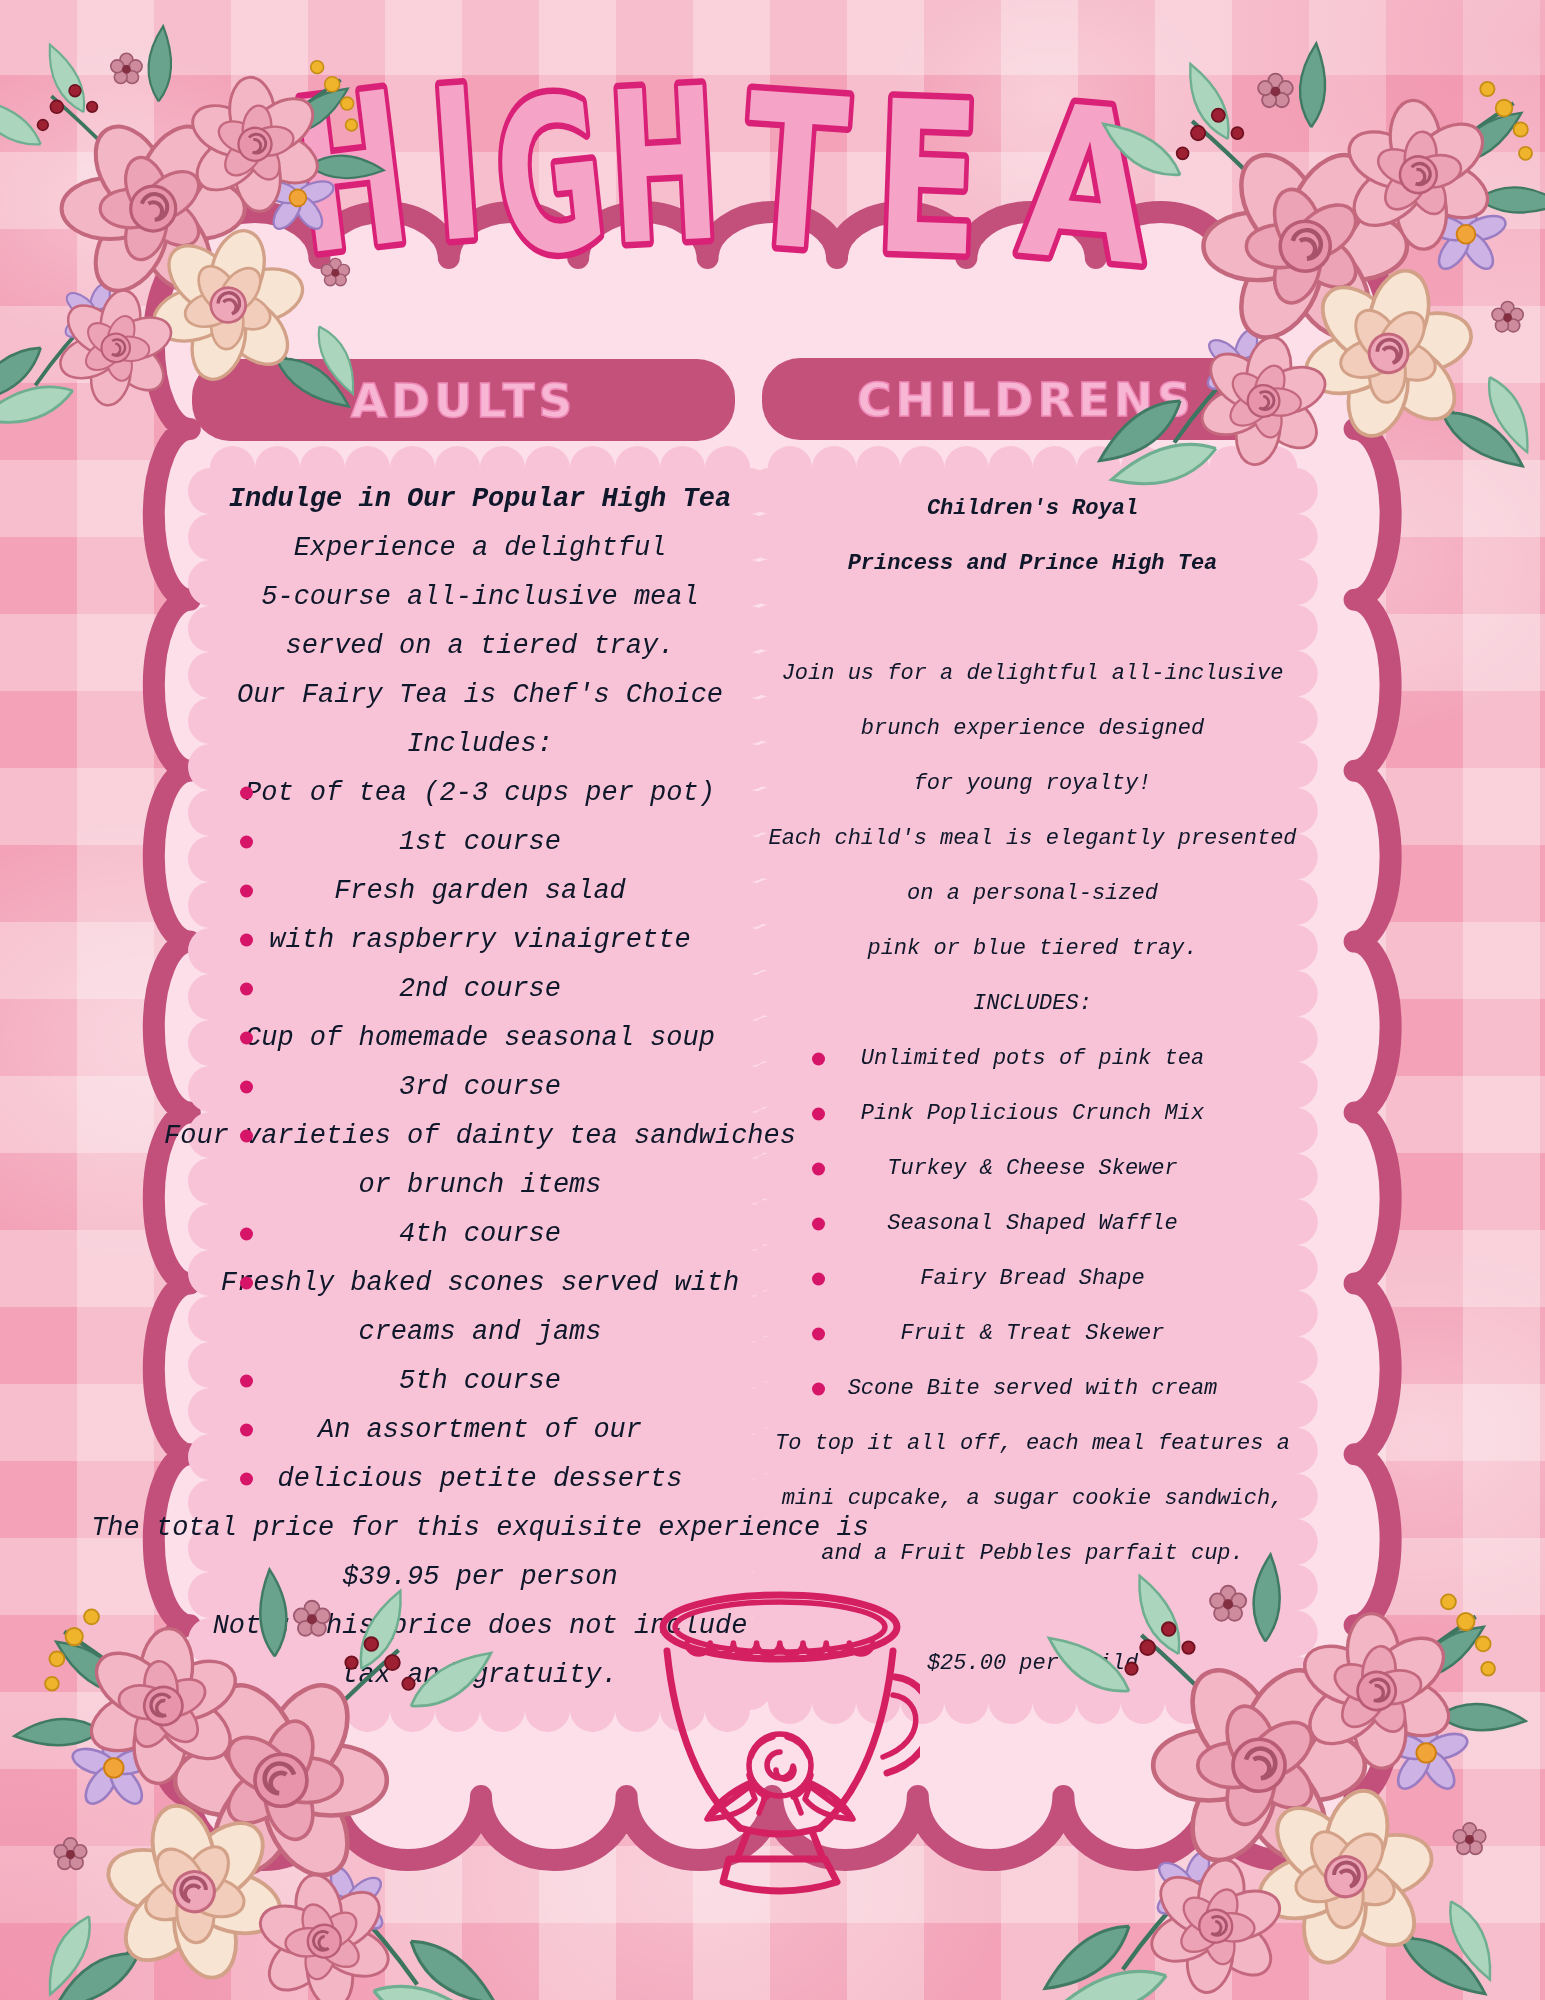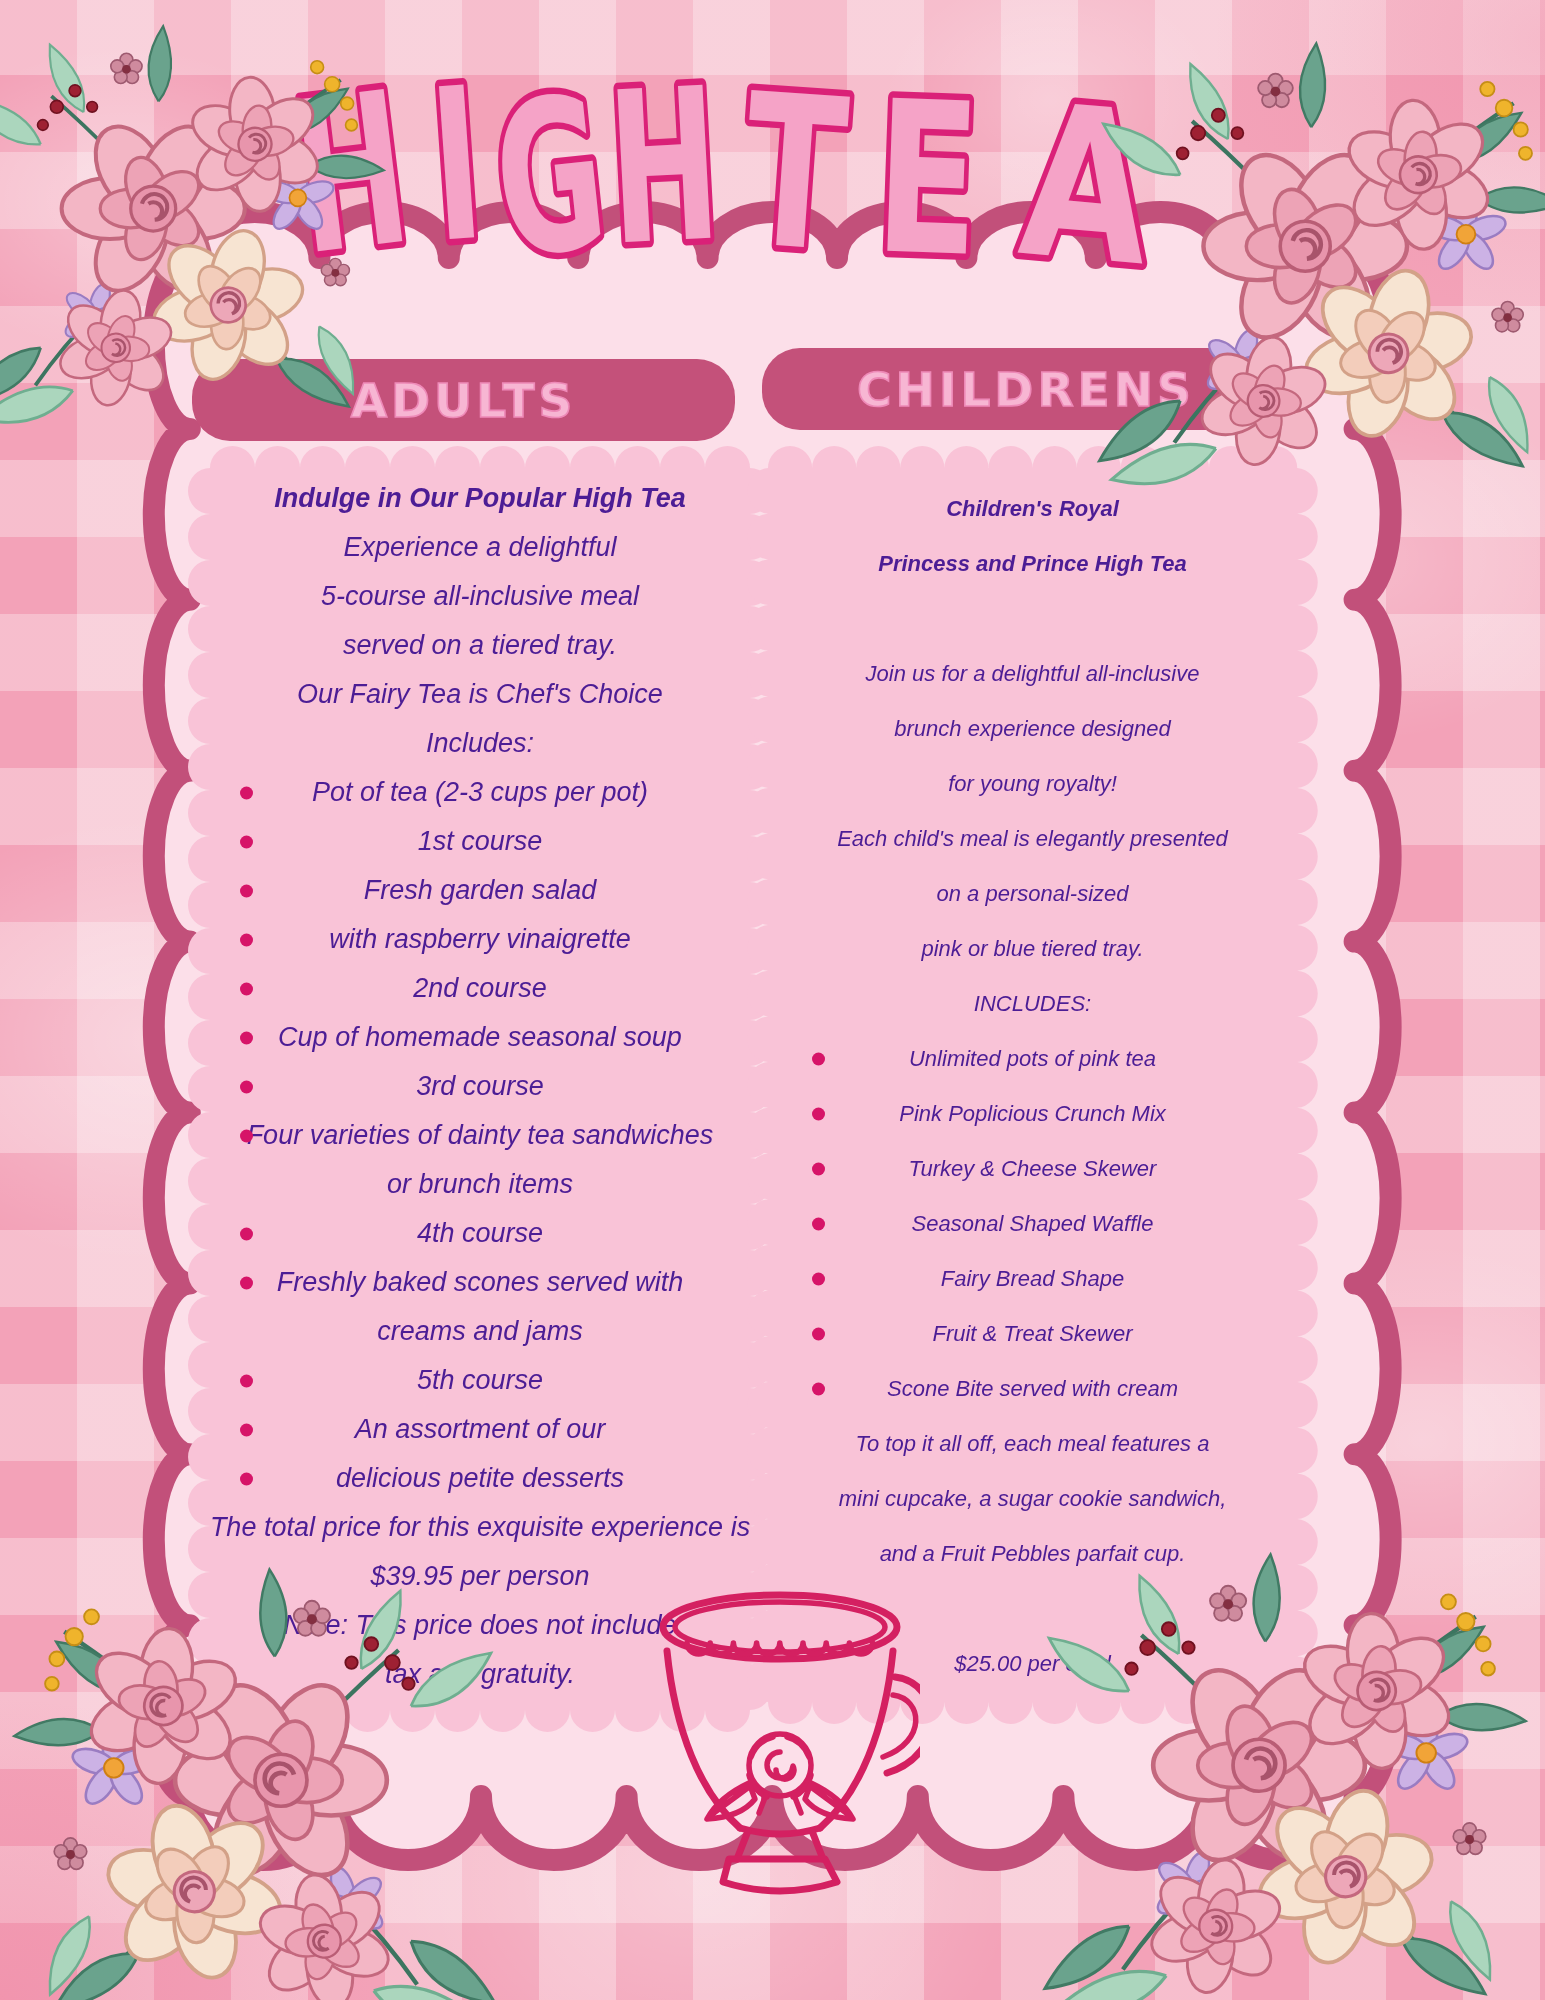--- a/index.html
+++ b/index.html
@@ -20,29 +20,29 @@
       repeating-linear-gradient(90deg, rgba(255,255,255,0) 0 77px, rgba(255,255,255,.30) 77px 154px),
       repeating-linear-gradient(0deg, rgba(255,255,255,0) 0 77px, rgba(255,255,255,.30) 77px 154px);}
   .panel-svg,.title-svg,.teacup-svg{position:absolute;left:0;top:0;pointer-events:none;}
   .panel-svg{z-index:1;}
   .frame{fill:#fcdfe9;stroke:#c2507a;stroke-width:22;stroke-linejoin:round;}
   .innerbox{fill:#f9c3d7;}
   
   .pill{position:absolute;z-index:3;height:82px;border-radius:38px;background:#c4517a;
     display:flex;align-items:center;justify-content:center;}
   .pill-adults{left:192px;top:359px;width:543px;}
-  .pill-childrens{left:762px;top:348px;width:528px;}
+  .pill-childrens{left:762px;top:358px;width:528px;}
   .pill-txt{font-family:"DejaVu Sans",sans-serif;font-weight:bold;font-size:47px;letter-spacing:4px;
     color:#f7b6d3;-webkit-text-stroke:1.6px #ee8ab8;}
   
   .col{position:absolute;z-index:4;}
   .adults-col{left:210px;top:468px;width:540px;--lh:49px;font-size:27px;padding-top:6px;}
   .childrens-col{left:768px;top:468px;width:529px;--lh:55px;font-size:22px;padding-top:13px;}
   .line{position:relative;height:var(--lh);display:flex;align-items:center;justify-content:center;}
-  .txt{font-family:Liberation Sans, sans-serif;font-style:italic;color:#4c1d95;white-space:nowrap;}
+  .txt{font-family:Liberation Mono, monospace;font-style:italic;color:#0f172a;white-space:nowrap;}
   .bold .txt{font-weight:bold;}
   .dot{position:absolute;left:30px;top:50%;transform:translateY(-50%);
     width:13px;height:13px;border-radius:50%;background:#d61468;}
   .childrens-col .dot{left:44px;}
   
   .title-svg{z-index:5;}
   .title-letter{font-family:"DejaVu Sans",sans-serif;font-weight:bold;font-size:210px;
     fill:#f5a3c7;stroke:#da2178;stroke-width:13px;paint-order:stroke fill;
     stroke-linejoin:round;text-anchor:middle;}
   

